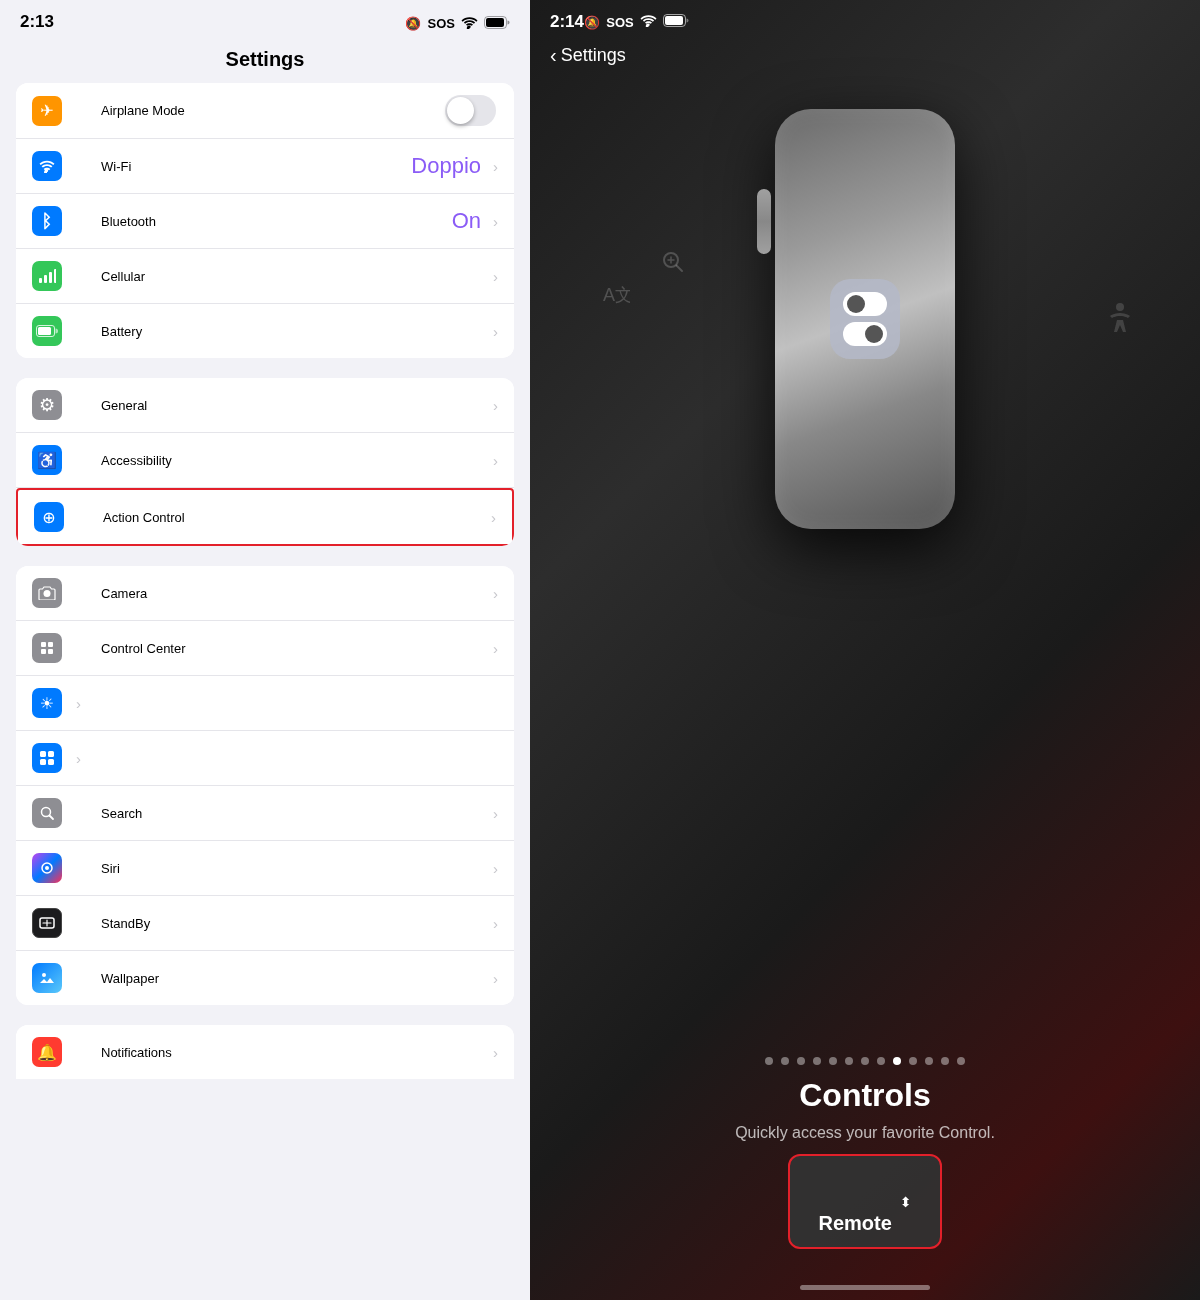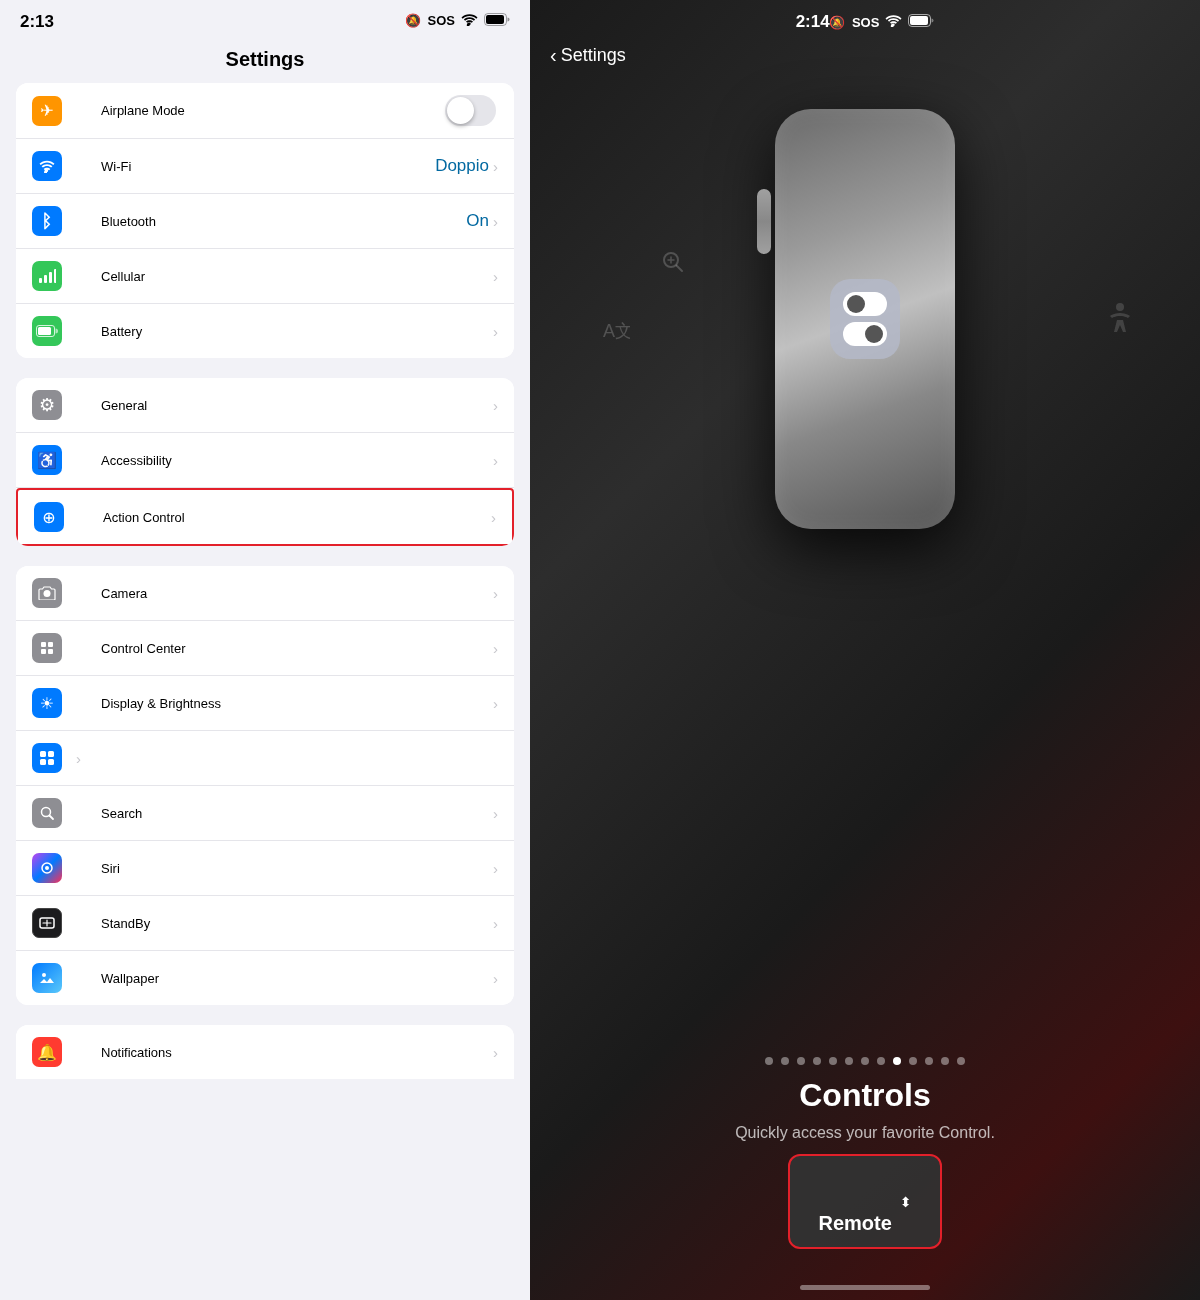--- a/index.html
+++ b/index.html
@@ -17,21 +17,21 @@
       height: 1300px;
       background: #f2f2f7;
       display: flex;
       flex-direction: column;
       overflow: hidden;
     }
 
     .status-bar {
       display: flex;
       justify-content: space-between;
-      align-items: flex-start;
+      align-items: flex-end;
       padding: 12px 20px 8px;
       background: #f2f2f7;
     }
     .status-bar-left {
       font-size: 17px;
       font-weight: 600;
       color: #000;
     }
 
     .nav-bar {
@@ -104,23 +104,23 @@
     .icon-gray-search { background: #8e8e93; }
     .icon-notif { background: #ff3b30; }
 
     .row-label {
       flex: 1;
       font-size: 13px;
       color: #000;
       margin-left: 25px;
     }
     .row-value {
-      font-size: 17px;
-      color: #0369a1;
-      margin-right: 4px;
+      font-size: 22px;
+      color: #8b5cf6;
+      margin-right: 12px;
     }
     .row-chevron {
       color: #c7c7cc;
       font-size: 15px;
     }
 
     
     .toggle-switch {
       width: 51px;
       height: 31px;
@@ -155,21 +155,21 @@
     .right-bg {
       position: absolute;
       inset: 0;
       background: linear-gradient(135deg, #1a1a1a 0%, #2d2d2d 30%, #1a1a1a 60%, #3d1010 85%, #1a1a1a 100%);
     }
 
     .right-status-bar {
       position: relative;
       z-index: 10;
       display: flex;
-      justify-content: center;
+      justify-content: flex-start;
       align-items: center;
       padding: 12px 20px 8px;
       color: #fff;
     }
     .right-status-right {
       display: flex;
       align-items: center;
       gap: 6px;
       font-size: 15px;
       font-weight: 600;
@@ -452,21 +452,20 @@
             <rect x="9" y="2" width="5" height="5" rx="1"></rect>
             <rect x="2" y="9" width="5" height="5" rx="1"></rect>
             <rect x="9" y="9" width="5" height="5" rx="1"></rect>
           </svg>
         </div>
         <span class="row-label">Control Center</span>
         <span class="row-chevron">›</span>
       </div>
       <div class="settings-row">
         <div class="row-icon icon-blue-display" style="font-size:16px;">☀</div>
-        <span class="row-label">Display &amp; Brightness</span>
         <span class="row-chevron">›</span>
       </div>
       <div class="settings-row">
         <div class="row-icon icon-blue-home" style="font-size:13px;">
           <svg width="16" height="16" viewBox="0 0 16 16" fill="white">
             <rect x="1" y="1" width="6" height="6" rx="1.5"></rect>
             <rect x="9" y="1" width="6" height="6" rx="1.5"></rect>
             <rect x="1" y="9" width="6" height="6" rx="1.5"></rect>
             <rect x="9" y="9" width="6" height="6" rx="1.5"></rect>
           </svg>
@@ -550,21 +549,21 @@
 
   <div class="right-nav">
     <div class="back-btn">
       <span class="back-chevron">‹</span>
       <span style="font-size:18px;">Settings</span>
     </div>
   </div>
 
   <div class="phone-illustration-area">
 
-    <div style="position:absolute; left:70px; top:200px; color:rgba(255,255,255,0.12); font-size:26px;margin-top:36px;">
+    <div style="position:absolute; left:70px; top:200px; color:rgba(255,255,255,0.12); font-size:26px;">
       <svg width="30" height="30" viewBox="0 0 30 30" fill="rgba(255,255,255,0.2)">
         <text x="3" y="22" font-size="18">A文</text>
       </svg>
     </div>
     <div style="position:absolute; left:130px; top:170px; color:rgba(255,255,255,0.12); font-size:22px;">
       <svg width="26" height="26" viewBox="0 0 26 26" fill="none">
         <circle cx="11" cy="11" r="7" stroke="rgba(255,255,255,0.2)" stroke-width="2"></circle>
         <path d="M16.5 16.5L22 22" stroke="rgba(255,255,255,0.2)" stroke-width="2" stroke-linecap="round"></path>
         <path d="M8 11h6M11 8v6" stroke="rgba(255,255,255,0.2)" stroke-width="1.5" stroke-linecap="round"></path>
       </svg>

